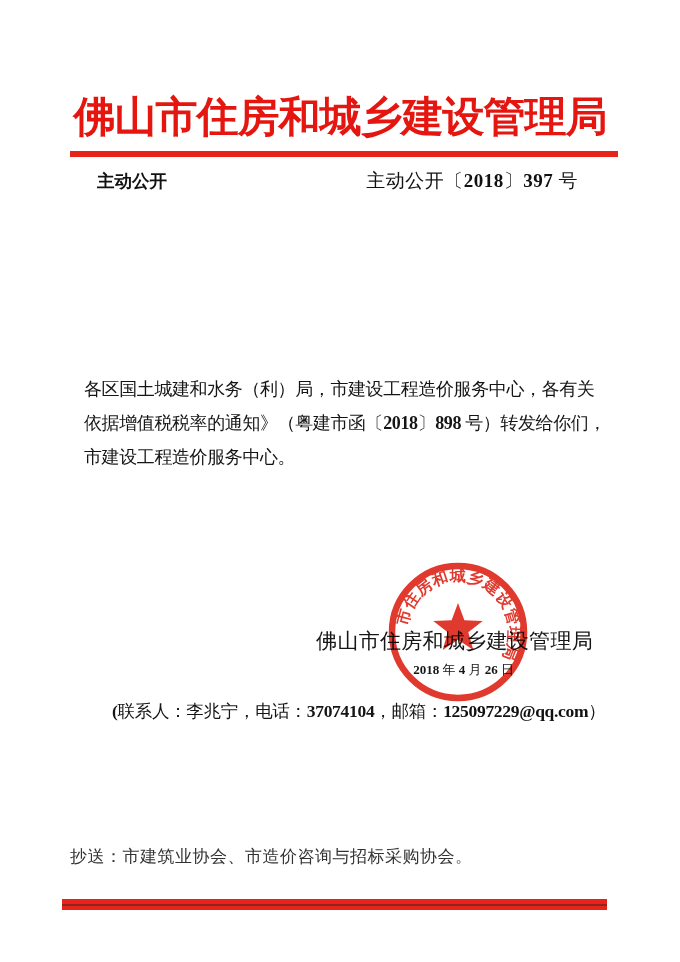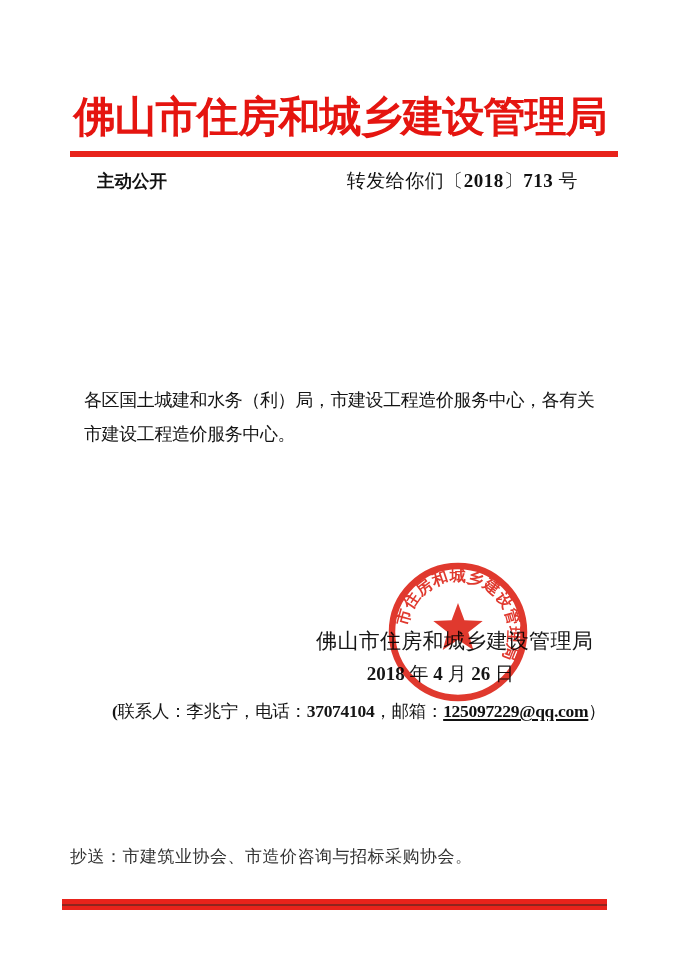--- a/index.html
+++ b/index.html
@@ -42,42 +42,42 @@
   }
   
   .doc-title{
     position:absolute;top:258px;left:0;width:100%;text-align:center;
     font-family:"Liberation Sans","DejaVu Sans",sans-serif;
     font-weight:700;font-size:25px;line-height:41px;letter-spacing:-2px;
     color:#000;white-space:nowrap;
   }
   
   .body-text{
-    position:absolute;top:383px;left:84px;width:530px;
+    position:absolute;top:372px;left:84px;width:530px;
     font-size:18px;line-height:34px;letter-spacing:-0.4px;color:#151515;
   }
   .body-line{white-space:nowrap;}
   .indent{padding-left:37px;}
   
   .signature-agency{
     position:absolute;top:627px;right:87px;
     font-size:21px;letter-spacing:0.3px;white-space:nowrap;color:#161616;
   }
   .signature-date{
     position:absolute;top:661px;right:166px;
-    font-size:19px;white-space:nowrap;color:#161616;
+    font-size:13px;white-space:nowrap;color:#161616;
   }
   .contact-line{
     position:absolute;top:699px;left:112px;
     font-size:17.5px;letter-spacing:-0.3px;white-space:nowrap;color:#151515;
   }
   .paren-bold{font-weight:bold;font-family:"Liberation Serif",serif;}
   .email-link{
     font-family:"Liberation Serif",serif;font-weight:bold;color:#111;
-    text-decoration:underline;text-decoration-thickness:2px;text-underline-offset:2px;
+    text-decoration-thickness:2px;text-underline-offset:2px;
   }
   
   .seal{
     position:absolute;left:383px;top:557px;width:150px;height:150px;
     mix-blend-mode:multiply;opacity:0.9;
   }
   
   .cc-line{
     position:absolute;top:845px;left:70px;
     font-size:17px;letter-spacing:0.5px;color:#333;white-space:nowrap;text-align:center;
@@ -93,26 +93,27 @@
 </head>
 <body>
 
 <div class="page">
 
   <div class="agency-title">佛山市住房和城乡建设管理局</div>
   <div class="red-rule"></div>
 
   <div class="meta-row">
     <span class="disclosure">主动公开</span>
-    <span class="doc-number"><span>转发给你们〔</span><b>2018</b><span>〕</span><b>713</b><span> 号</span></span>
+    <span class="doc-number"><span>主动公开〔</span><b>2018</b><span>〕</span><b>397</b><span> 号</span></span>
   </div>
 
 
   <div class="body-text">
     <div class="body-line">各区国土城建和水务（利）局，市建设工程造价服务中心，各有关</div>
+    <div class="body-line"><span>依据增值税税率的通知》（粤建市函〔</span><b class="num-bold">2018</b><span>〕</span><b class="num-bold">898</b><span> 号）转发给你们，</span></div>
     <div class="body-line">市建设工程造价服务中心。</div>
   </div>
 
   <div class="signature-agency">佛山市住房和城乡建设管理局</div>
 
   <div class="signature-date"><b class="num-bold">2018</b><span> 年 </span><b class="num-bold">4</b><span> 月 </span><b class="num-bold">26</b><span> 日</span></div>
 
   <div class="contact-line"><span class="paren-bold">(</span><span>联系人：李兆宁，电话：</span><b class="num-bold">37074104</b><span>，邮箱：</span><a class="email-link">125097229@qq.com</a><span>）</span></div>
 
   <svg class="seal" viewBox="0 0 150 150">

